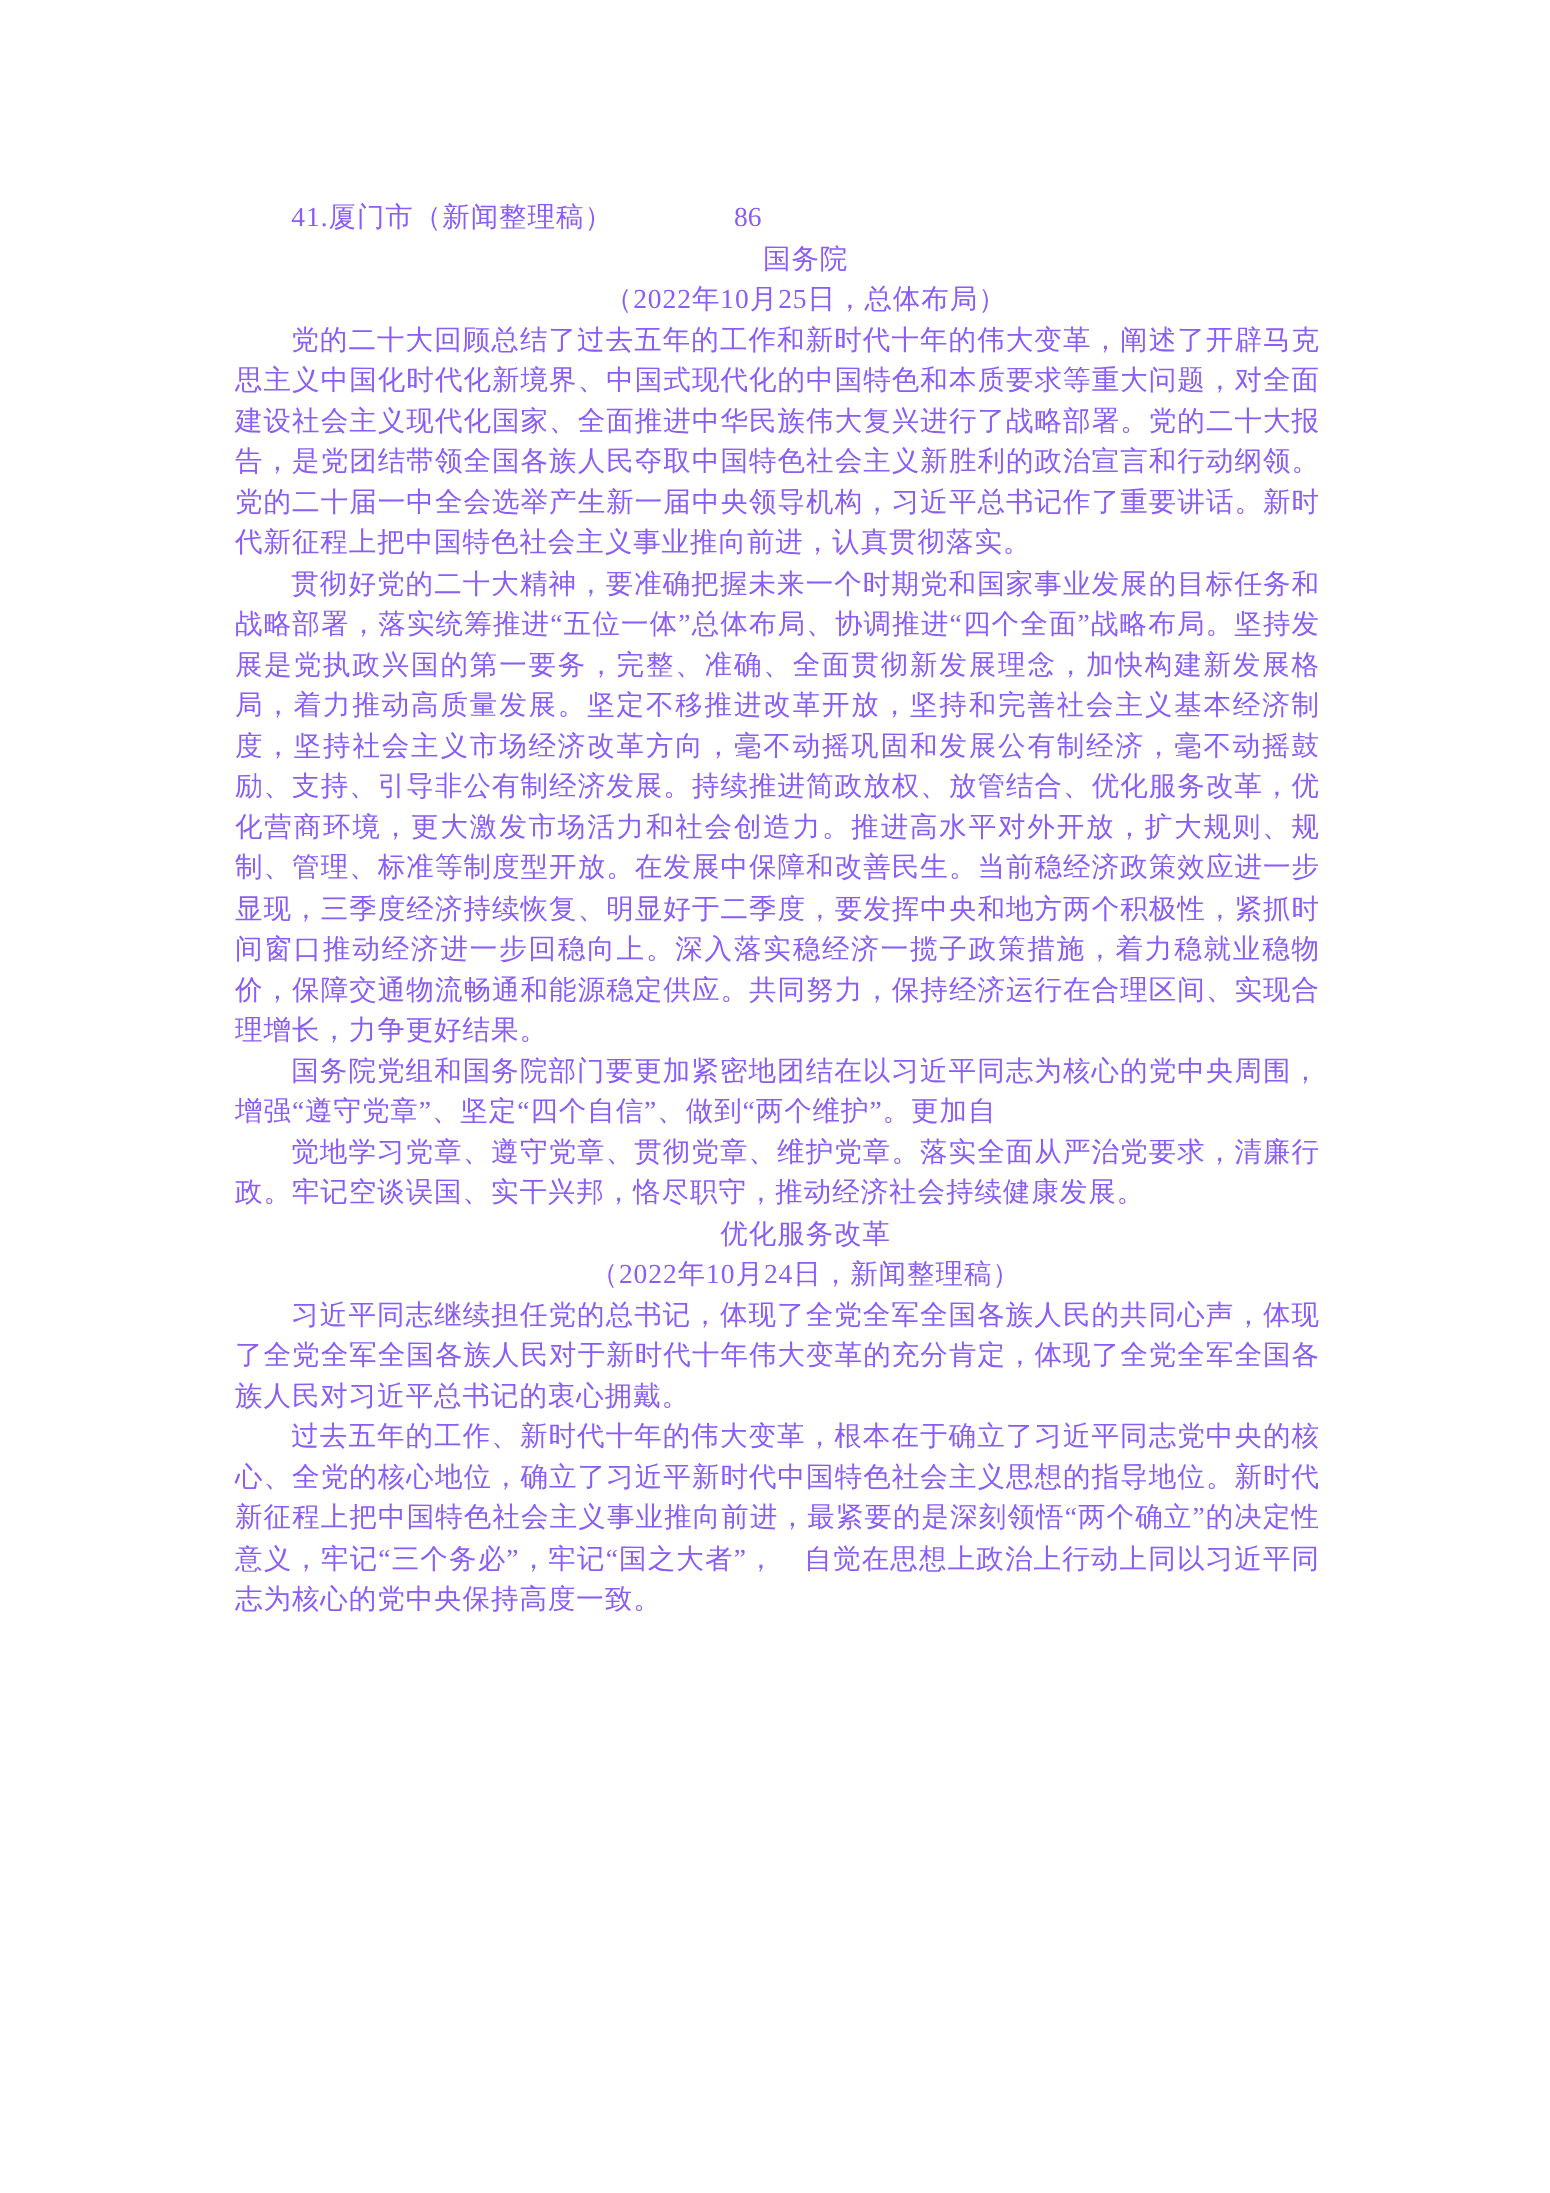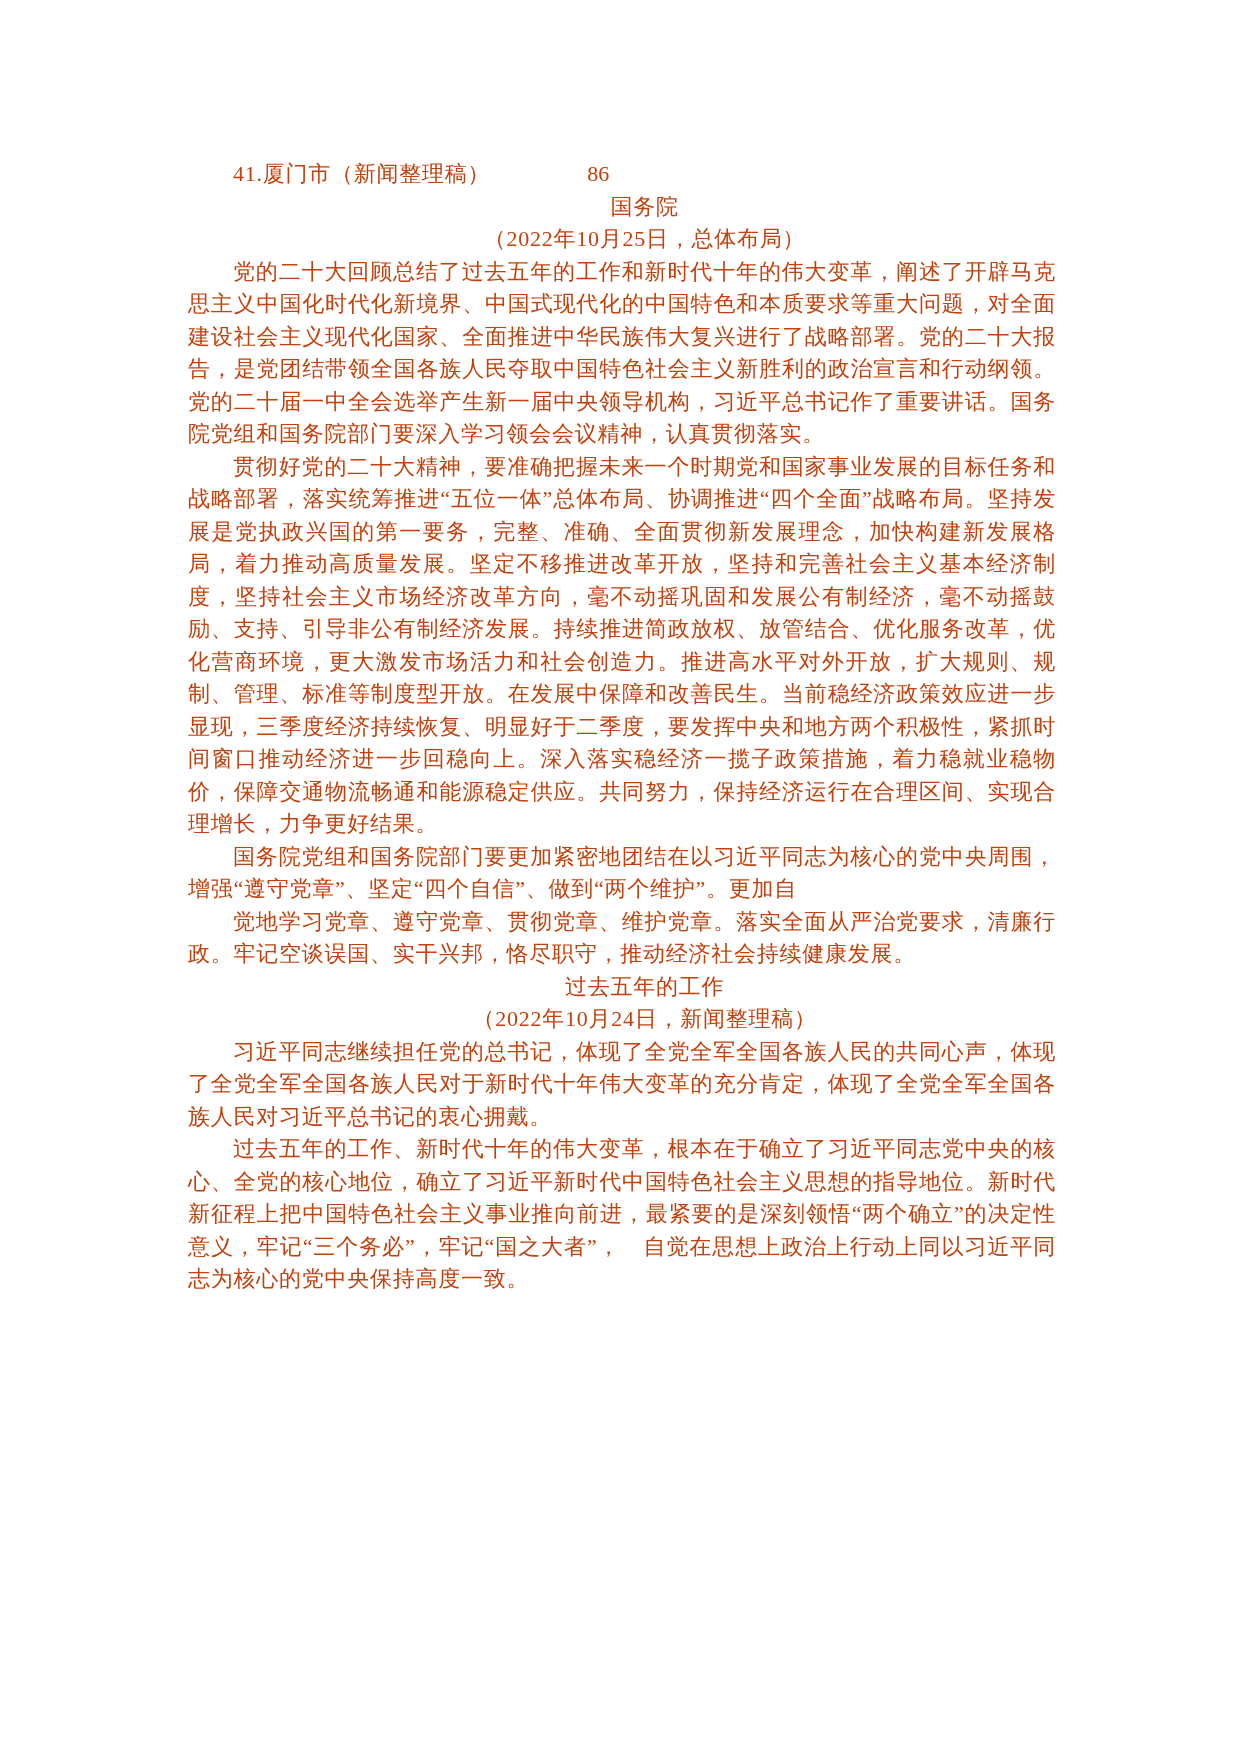--- a/index.html
+++ b/index.html
@@ -12,21 +12,21 @@
     width: 1240px;
     height: 1754px;
     background: #ffffff;
     overflow: hidden;
   }
   .text-column {
     position: absolute;
     left: 188px;
     top: 158px;
     width: 868px;
-    color: #c2410c;
+    color: #8b5cf6;
     font-family: "Liberation Serif", "DejaVu Serif", serif;
     font-size: 22px;
     line-height: 32.5px;
     letter-spacing: 0.75px;
     text-align: justify;
   }
   .text-column p {
     margin: 0;
     padding: 0;
     text-indent: 45px;
@@ -46,24 +46,24 @@
 </head>
 <body>
 
 <div class="page">
   <div class="text-column">
 
     <p class="toc-line"><span>41.厦门市（新闻整理稿）</span><span class="toc-page">86</span></p>
 
     <p class="heading-line">国务院</p>
     <p class="dateline">（2022年10月25日，总体布局）</p>
-    <p class="body">党的二十大回顾总结了过去五年的工作和新时代十年的伟大变革，阐述了开辟马克思主义中国化时代化新境界、中国式现代化的中国特色和本质要求等重大问题，对全面建设社会主义现代化国家、全面推进中华民族伟大复兴进行了战略部署。党的二十大报告，是党团结带领全国各族人民夺取中国特色社会主义新胜利的政治宣言和行动纲领。党的二十届一中全会选举产生新一届中央领导机构，习近平总书记作了重要讲话。国务院党组和国务院部门要深入学习领会会议精神，认真贯彻落实。</p>
+    <p class="body">党的二十大回顾总结了过去五年的工作和新时代十年的伟大变革，阐述了开辟马克思主义中国化时代化新境界、中国式现代化的中国特色和本质要求等重大问题，对全面建设社会主义现代化国家、全面推进中华民族伟大复兴进行了战略部署。党的二十大报告，是党团结带领全国各族人民夺取中国特色社会主义新胜利的政治宣言和行动纲领。党的二十届一中全会选举产生新一届中央领导机构，习近平总书记作了重要讲话。新时代新征程上把中国特色社会主义事业推向前进，认真贯彻落实。</p>
     <p class="body">贯彻好党的二十大精神，要准确把握未来一个时期党和国家事业发展的目标任务和战略部署，落实统筹推进“五位一体”总体布局、协调推进“四个全面”战略布局。坚持发展是党执政兴国的第一要务，完整、准确、全面贯彻新发展理念，加快构建新发展格局，着力推动高质量发展。坚定不移推进改革开放，坚持和完善社会主义基本经济制度，坚持社会主义市场经济改革方向，毫不动摇巩固和发展公有制经济，毫不动摇鼓励、支持、引导非公有制经济发展。持续推进简政放权、放管结合、优化服务改革，优化营商环境，更大激发市场活力和社会创造力。推进高水平对外开放，扩大规则、规制、管理、标准等制度型开放。在发展中保障和改善民生。当前稳经济政策效应进一步显现，三季度经济持续恢复、明显好于二季度，要发挥中央和地方两个积极性，紧抓时间窗口推动经济进一步回稳向上。深入落实稳经济一揽子政策措施，着力稳就业稳物价，保障交通物流畅通和能源稳定供应。共同努力，保持经济运行在合理区间、实现合理增长，力争更好结果。</p>
     <p class="body">国务院党组和国务院部门要更加紧密地团结在以习近平同志为核心的党中央周围，增强“遵守党章”、坚定“四个自信”、做到“两个维护”。更加自</p>
     <p class="body">觉地学习党章、遵守党章、贯彻党章、维护党章。落实全面从严治党要求，清廉行政。牢记空谈误国、实干兴邦，恪尽职守，推动经济社会持续健康发展。</p>
 
-    <p class="heading-line">过去五年的工作</p>
+    <p class="heading-line">优化服务改革</p>
     <p class="dateline">（2022年10月24日，新闻整理稿）</p>
     <p class="body">习近平同志继续担任党的总书记，体现了全党全军全国各族人民的共同心声，体现了全党全军全国各族人民对于新时代十年伟大变革的充分肯定，体现了全党全军全国各族人民对习近平总书记的衷心拥戴。</p>
     <p class="body">过去五年的工作、新时代十年的伟大变革，根本在于确立了习近平同志党中央的核心、全党的核心地位，确立了习近平新时代中国特色社会主义思想的指导地位。新时代新征程上把中国特色社会主义事业推向前进，最紧要的是深刻领悟“两个确立”的决定性意义，牢记“三个务必”，牢记“国之大者”，　自觉在思想上政治上行动上同以习近平同志为核心的党中央保持高度一致。</p>
 
   </div>
 </div>
 
 </body></html>

